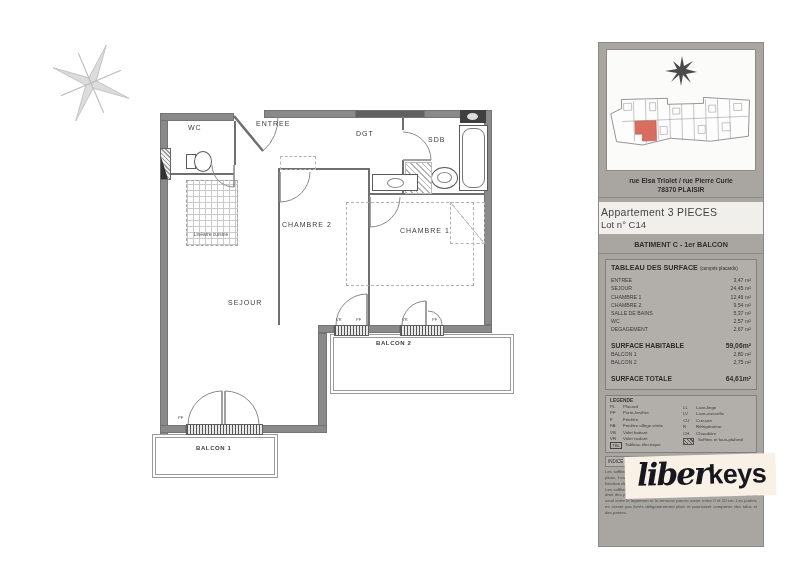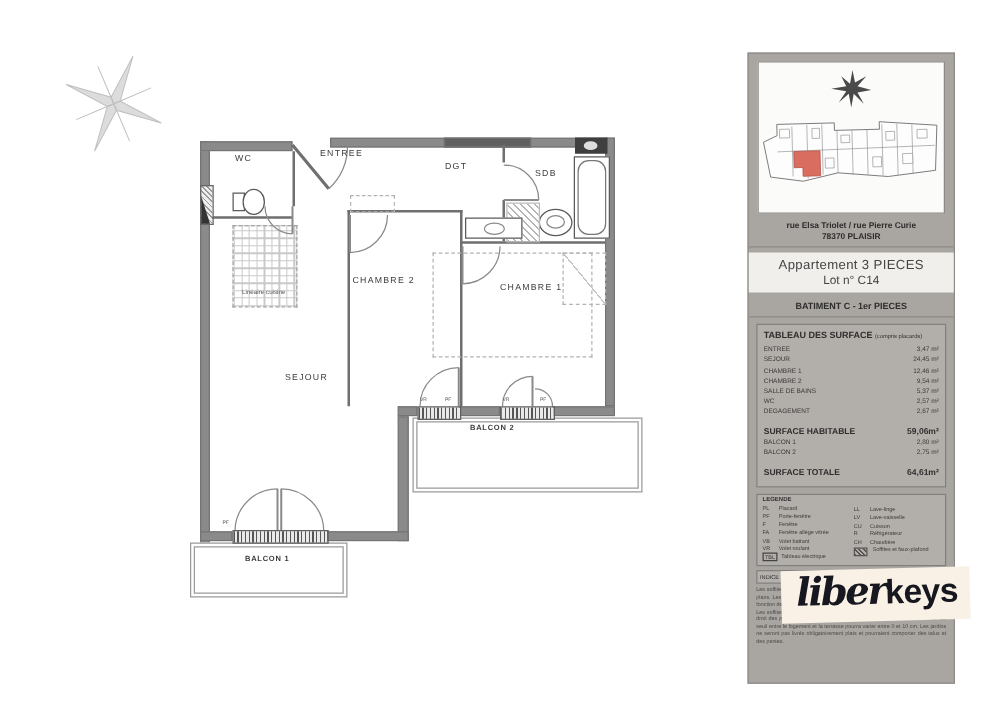--- a/index.html
+++ b/index.html
@@ -28,21 +28,21 @@
 
   
   .compass{position:absolute;left:48px;top:40px;}
 
   
   .panel{position:absolute;left:598px;top:42px;width:164px;height:503px;
          background:#a9a6a2;border:1px solid #8d8a86;}
   .siteplan{margin:6px 7px 4px 7px;height:120px;background:#fbfbfa;border:1px solid #8d8a86;overflow:hidden;}
   .address{text-align:center;font-size:6.7px;font-weight:bold;color:#2e2d2c;
            line-height:1.3;padding:2px 0 3px 0;border-bottom:1px solid #8d8a86;}
-  .aptbox{background:#f1efec;margin:4px 0;padding:4px 2px;text-align:center;color:#444;}
+  .aptbox{background:#f1efec;margin:4px 0;padding:4px 2px;color:#444;}
   .apt1{font-size:10.5px;letter-spacing:.3px;}
   .apt2{font-size:9.5px;margin-top:1px;}
   .building{text-align:center;font-size:7.2px;font-weight:bold;color:#2e2d2c;
             padding:2px 0 4px 0;border-bottom:1px solid #8d8a86;}
   .surfbox{margin:5px 6px;border:1px solid #80807e;background:#b2afab;padding:3px 5px 5px 5px;}
   .surftitle{font-size:7.2px;font-weight:bold;color:#2e2d2c;}
   .surftitle .note{font-size:4.6px;font-weight:normal;}
   .srow{display:flex;justify-content:space-between;font-size:5.2px;color:#3c3b3a;line-height:1.55;}
   .srow .v{font-size:5.2px;}
   .gap8{height:8px;} .gap4{height:4px;}
@@ -215,21 +215,21 @@
 
   <div class="address">
     <div>rue Elsa Triolet / rue Pierre Curie</div>
     <div>78370 PLAISIR</div>
   </div>
 
   <div class="aptbox">
     <div class="apt1">Appartement  3 PIECES</div>
     <div class="apt2">Lot n° C14</div>
   </div>
-  <div class="building">BATIMENT C - 1er PIECES</div>
+  <div class="building">BATIMENT C - 1er BALCON</div>
 
   <div class="surfbox">
     <div class="surftitle">
       <span>TABLEAU DES SURFACE</span>
       <span class="note">(compris placards)</span>
     </div>
     <div class="gap4"></div>
     <div>
 
     <div class="srow">

